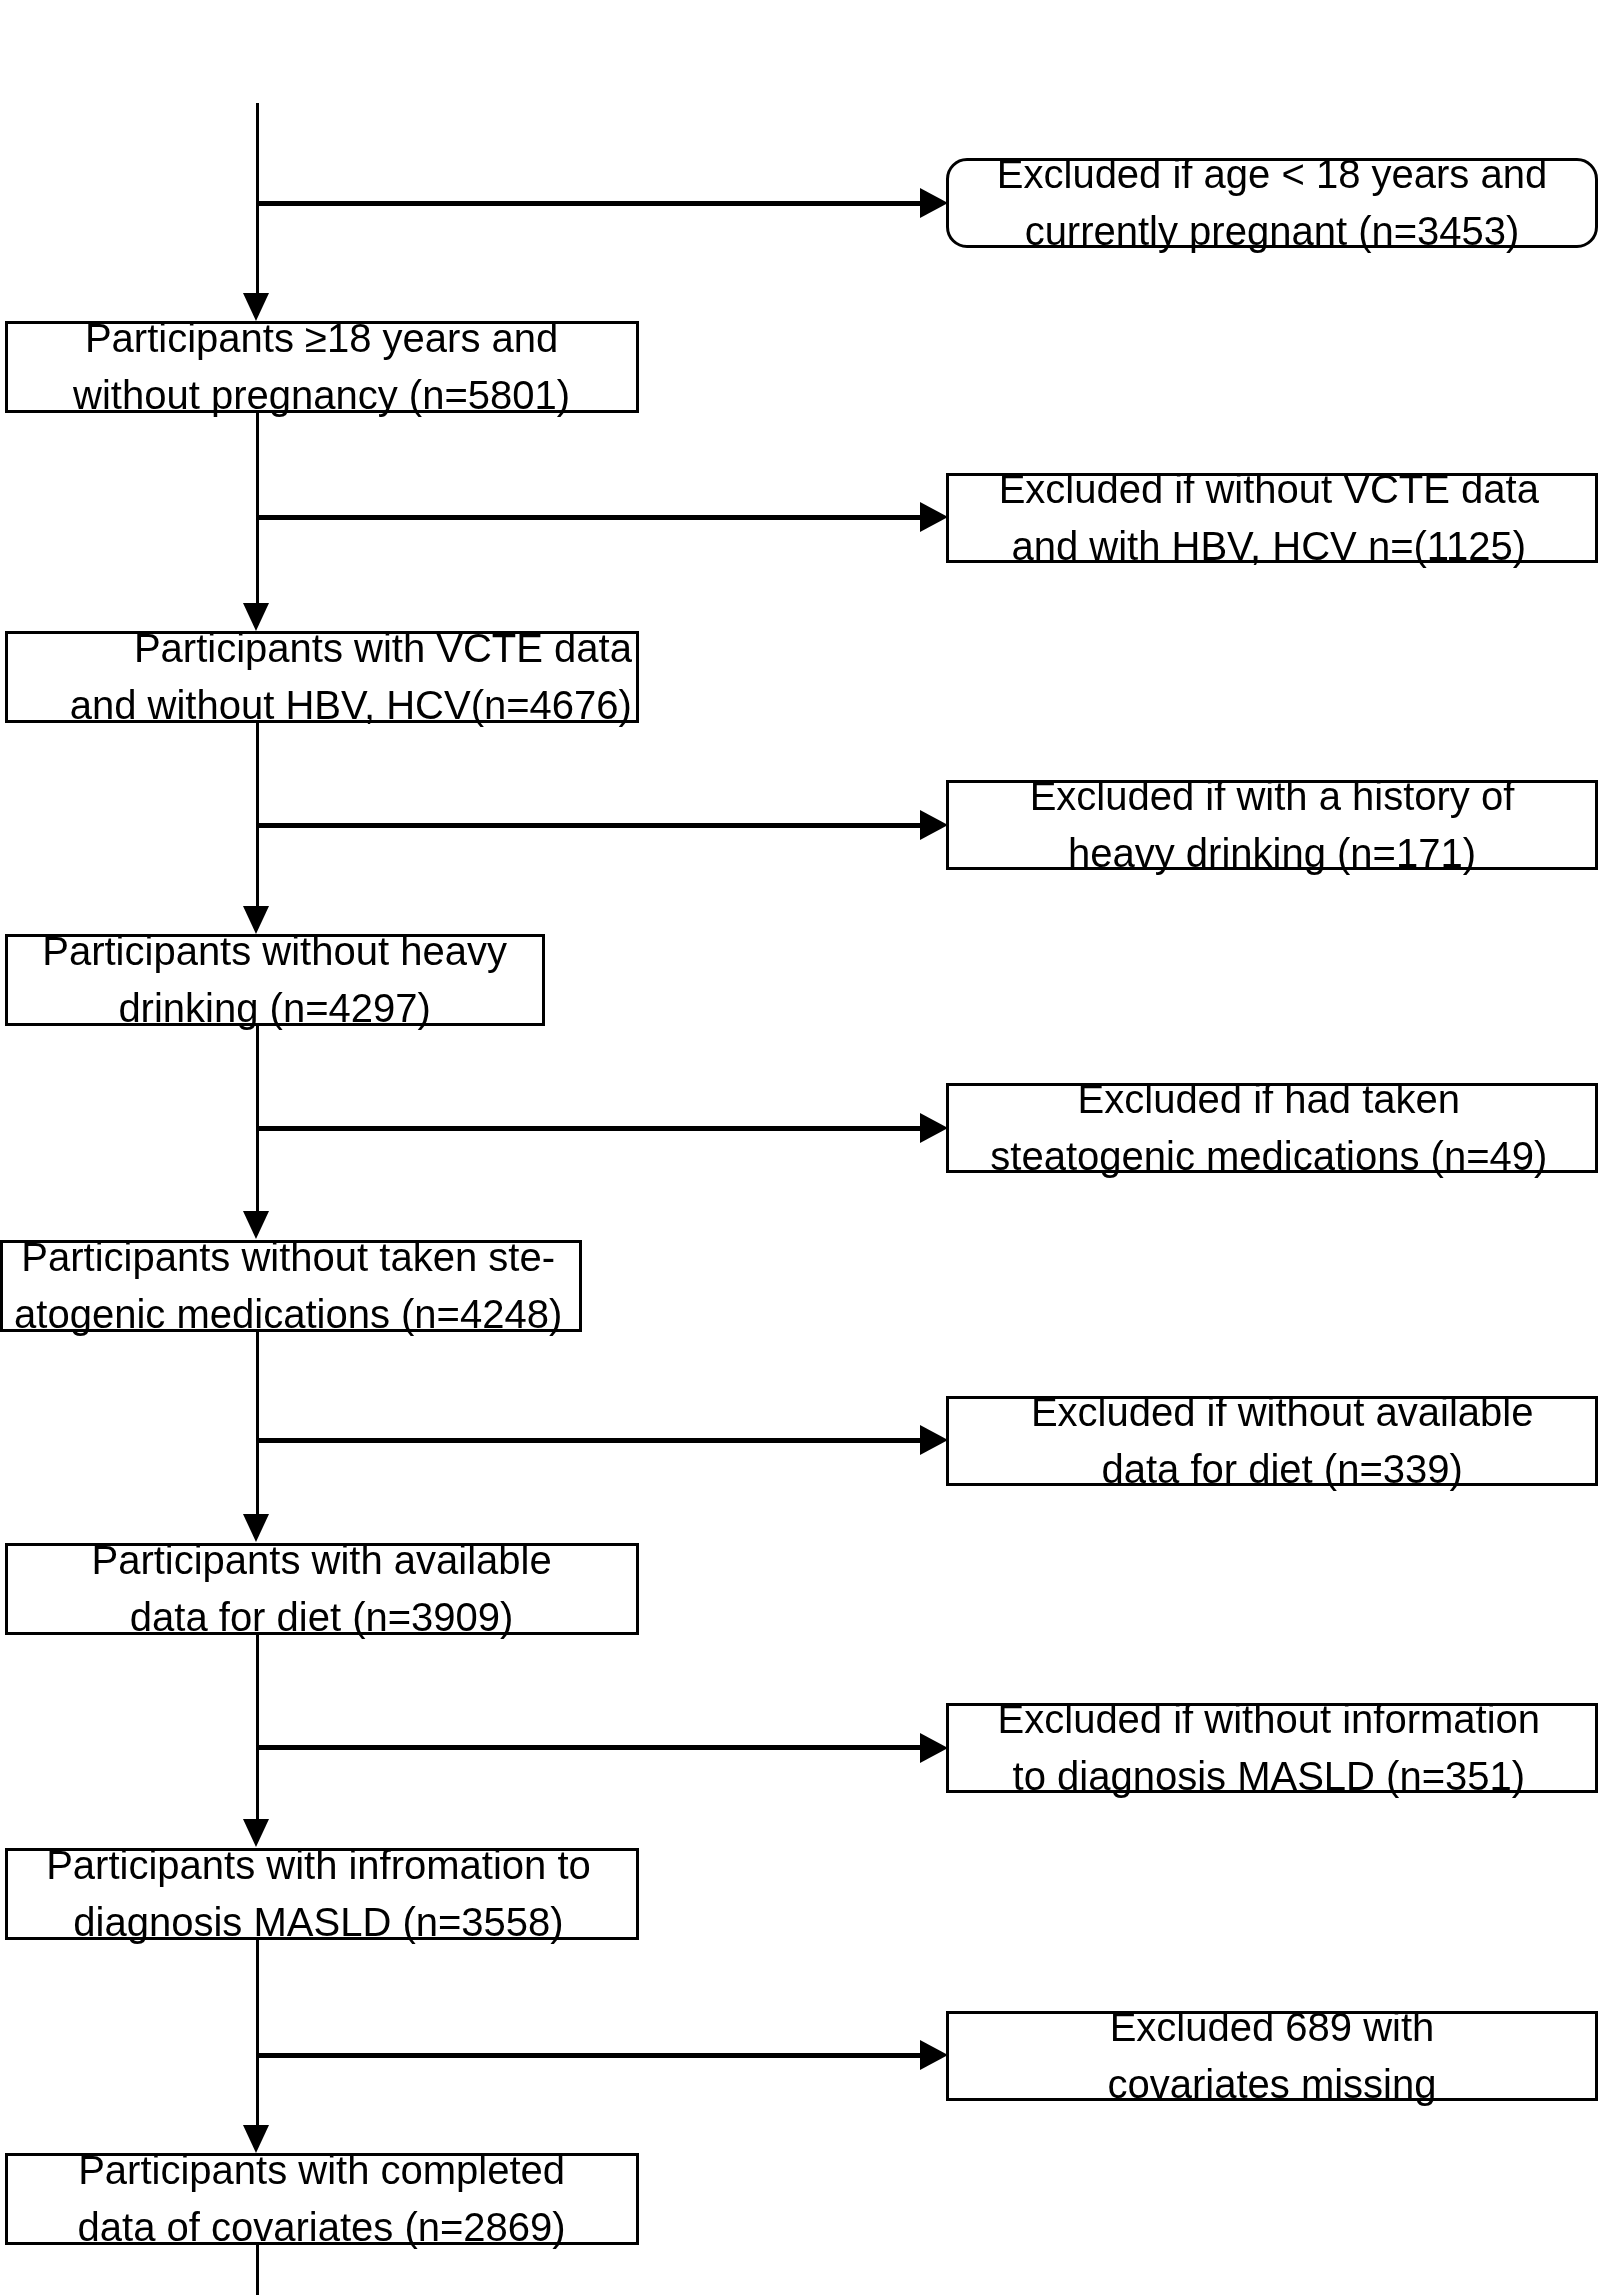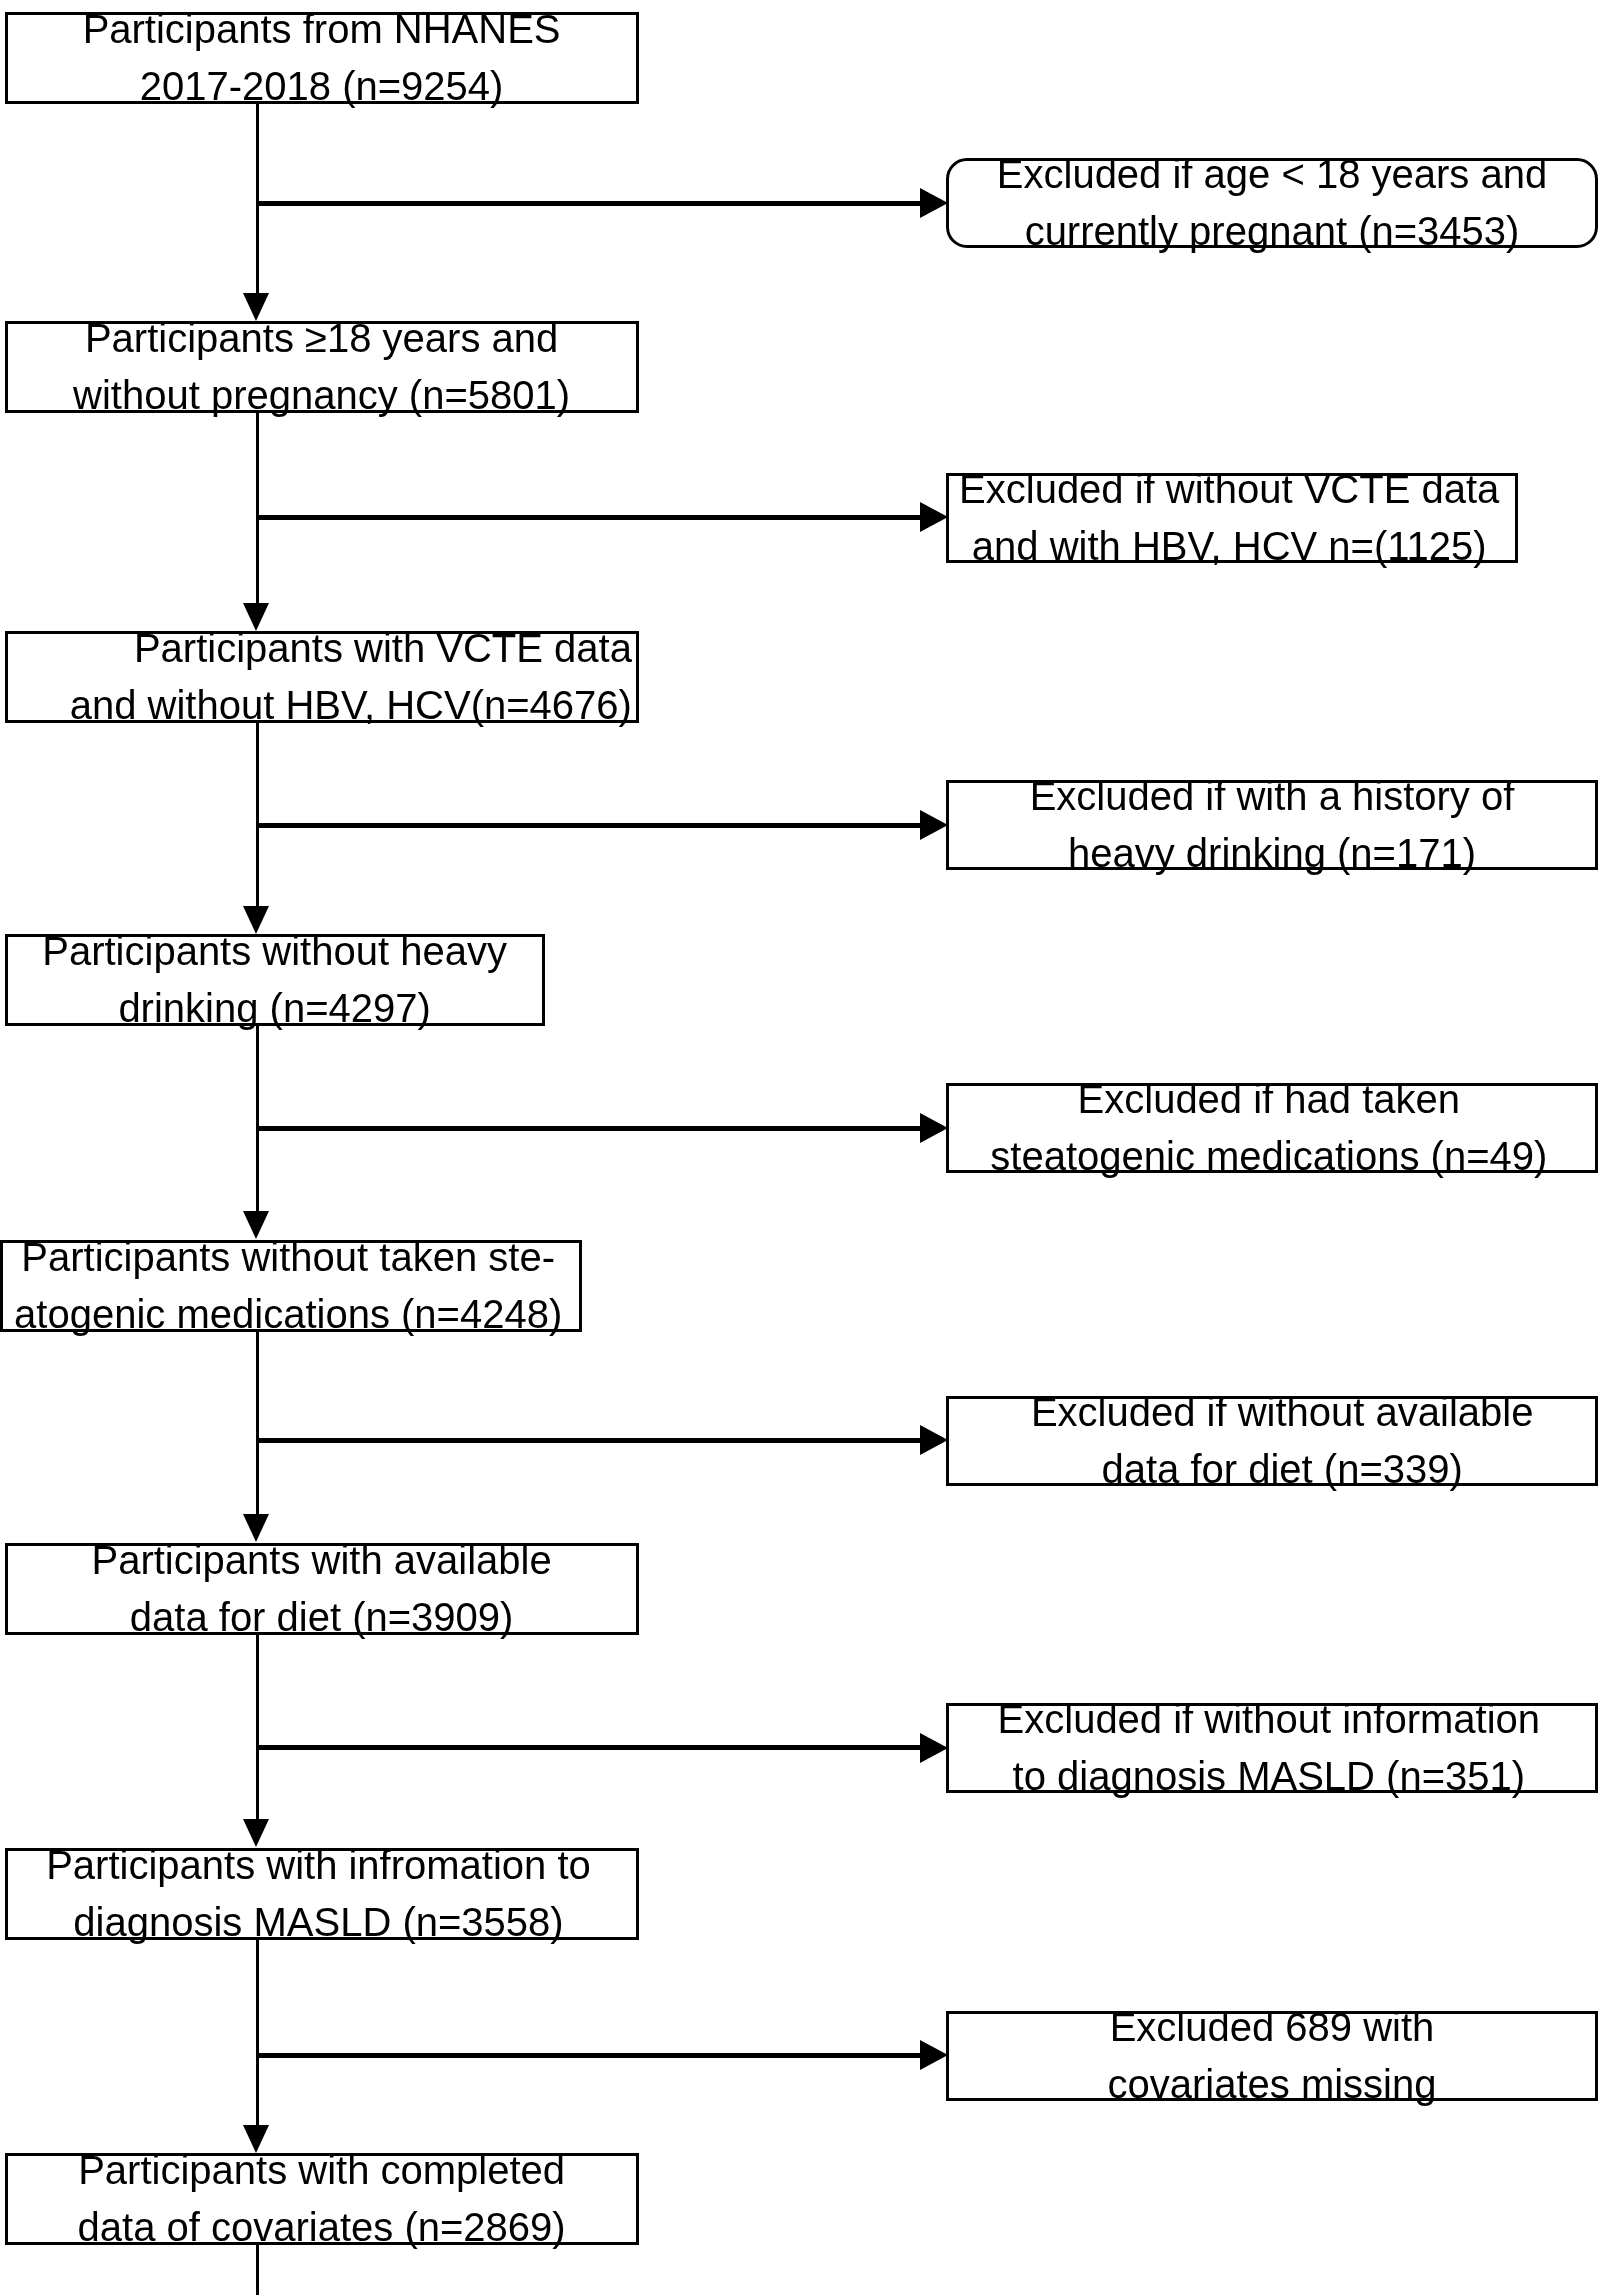--- a/index.html
+++ b/index.html
@@ -82,24 +82,20 @@
     border-top: 15.6px solid transparent;
     border-bottom: 15.6px solid transparent;
     border-left: 28.5px solid #000000;
   }
 </style>
 </head>
 <body>
 
 <div id="flow-root">
 
-  <div class="node main" style="left:4.6px; top:11.5px; width:634px; height:92px;">
-    <span class="txt">Participants from NHANES
-2017-2018 (n=9254)</span>
-  </div>
 
   <div class="node main" style="left:4.6px; top:321px; width:634px; height:92px;text-align:center;">
     <span class="txt">Participants ≥18 years and
 without pregnancy (n=5801)</span>
   </div>
 
   <div class="node main overflow" style="left:4.6px; top:631px; width:634px; height:92px;text-align:right;">
     <span class="txt">Participants with VCTE data
 and without HBV, HCV(n=4676)</span>
   </div>
@@ -127,21 +123,21 @@
   <div class="node main" style="left:4.6px; top:2153px; width:634px; height:92px;">
     <span class="txt">Participants with completed
 data of covariates (n=2869)</span>
   </div>
 
   <div class="node excl" style="left:946px; top:158px; width:652px; height:90px;border-radius:21px;">
     <span class="txt">Excluded if age &lt; 18 years and
 currently pregnant (n=3453)</span>
   </div>
 
-  <div class="node excl overflow-r" style="left:946px; top:473px; width:572px; height:90px;">
+  <div class="node excl overflow-r" style="left:946px; top:473px; width:652px; height:90px;">
     <span class="txt">Excluded if without VCTE data
 and with HBV, HCV n=(1125)</span>
   </div>
 
   <div class="node excl" style="left:946px; top:780px; width:652px; height:90px;">
     <span class="txt">Excluded if with a history of
 heavy drinking (n=171)</span>
   </div>
 
   <div class="node excl overflow-r" style="left:946px; top:1083px; width:652px; height:90px;">

